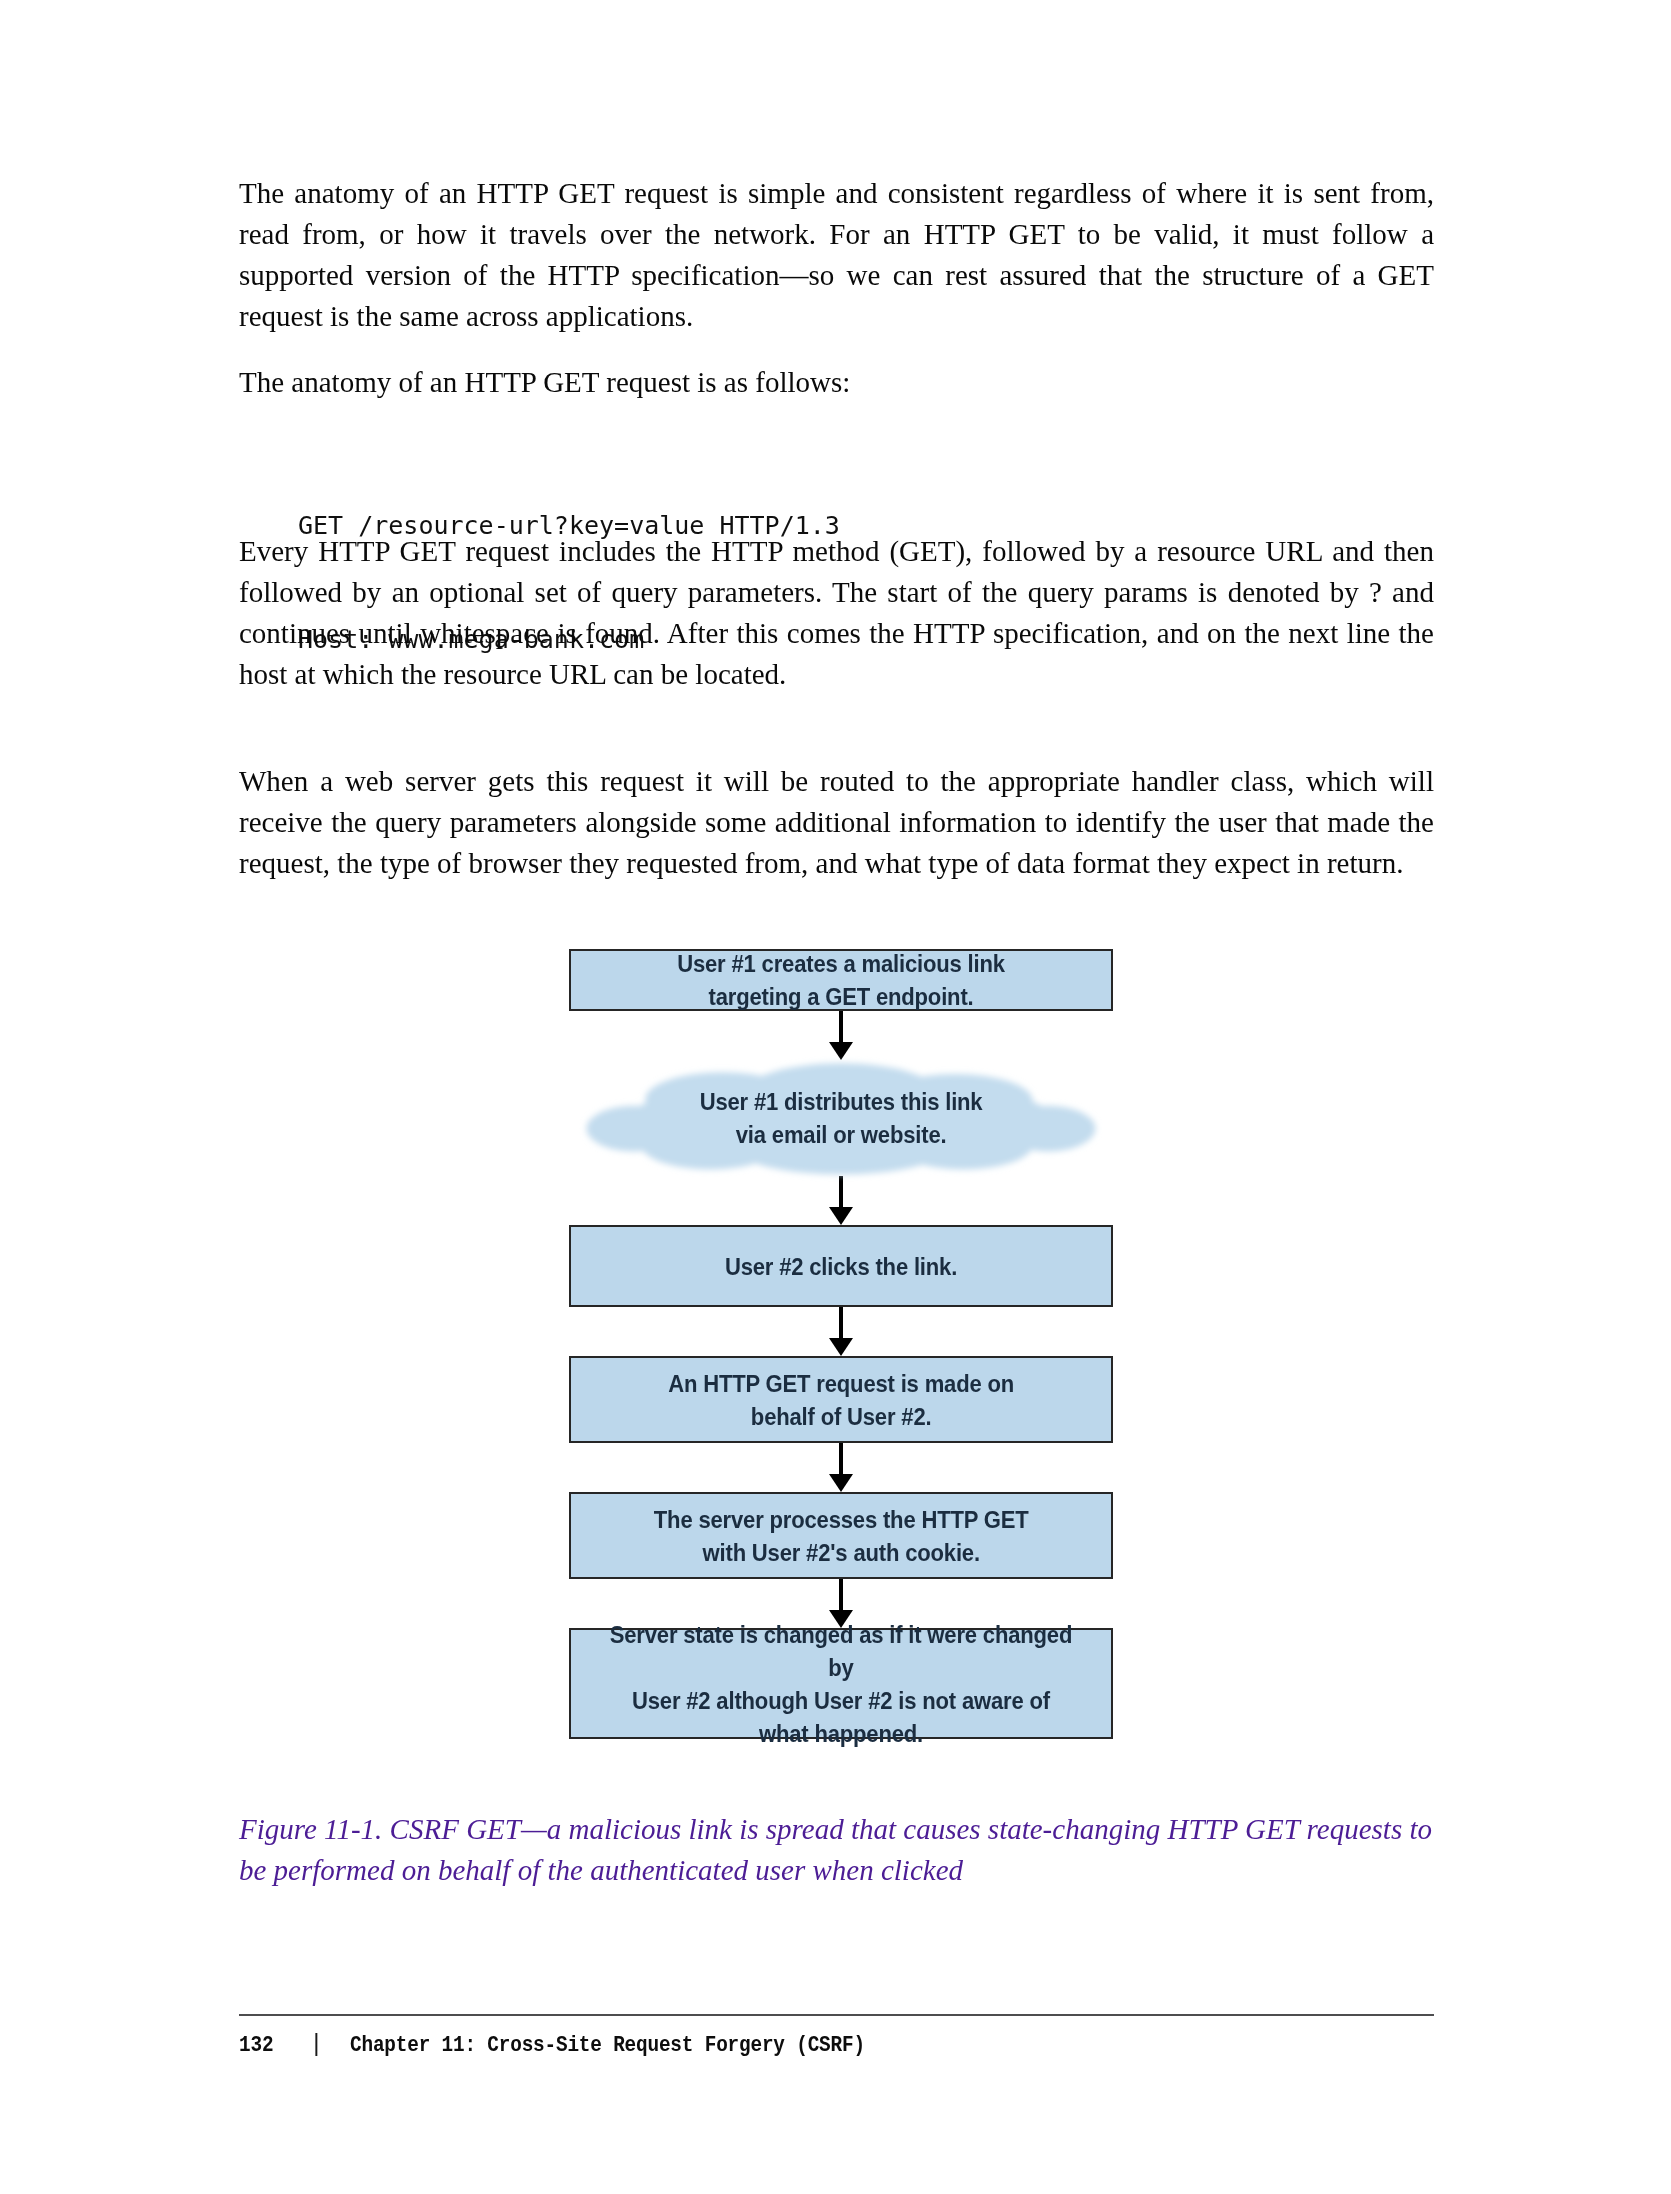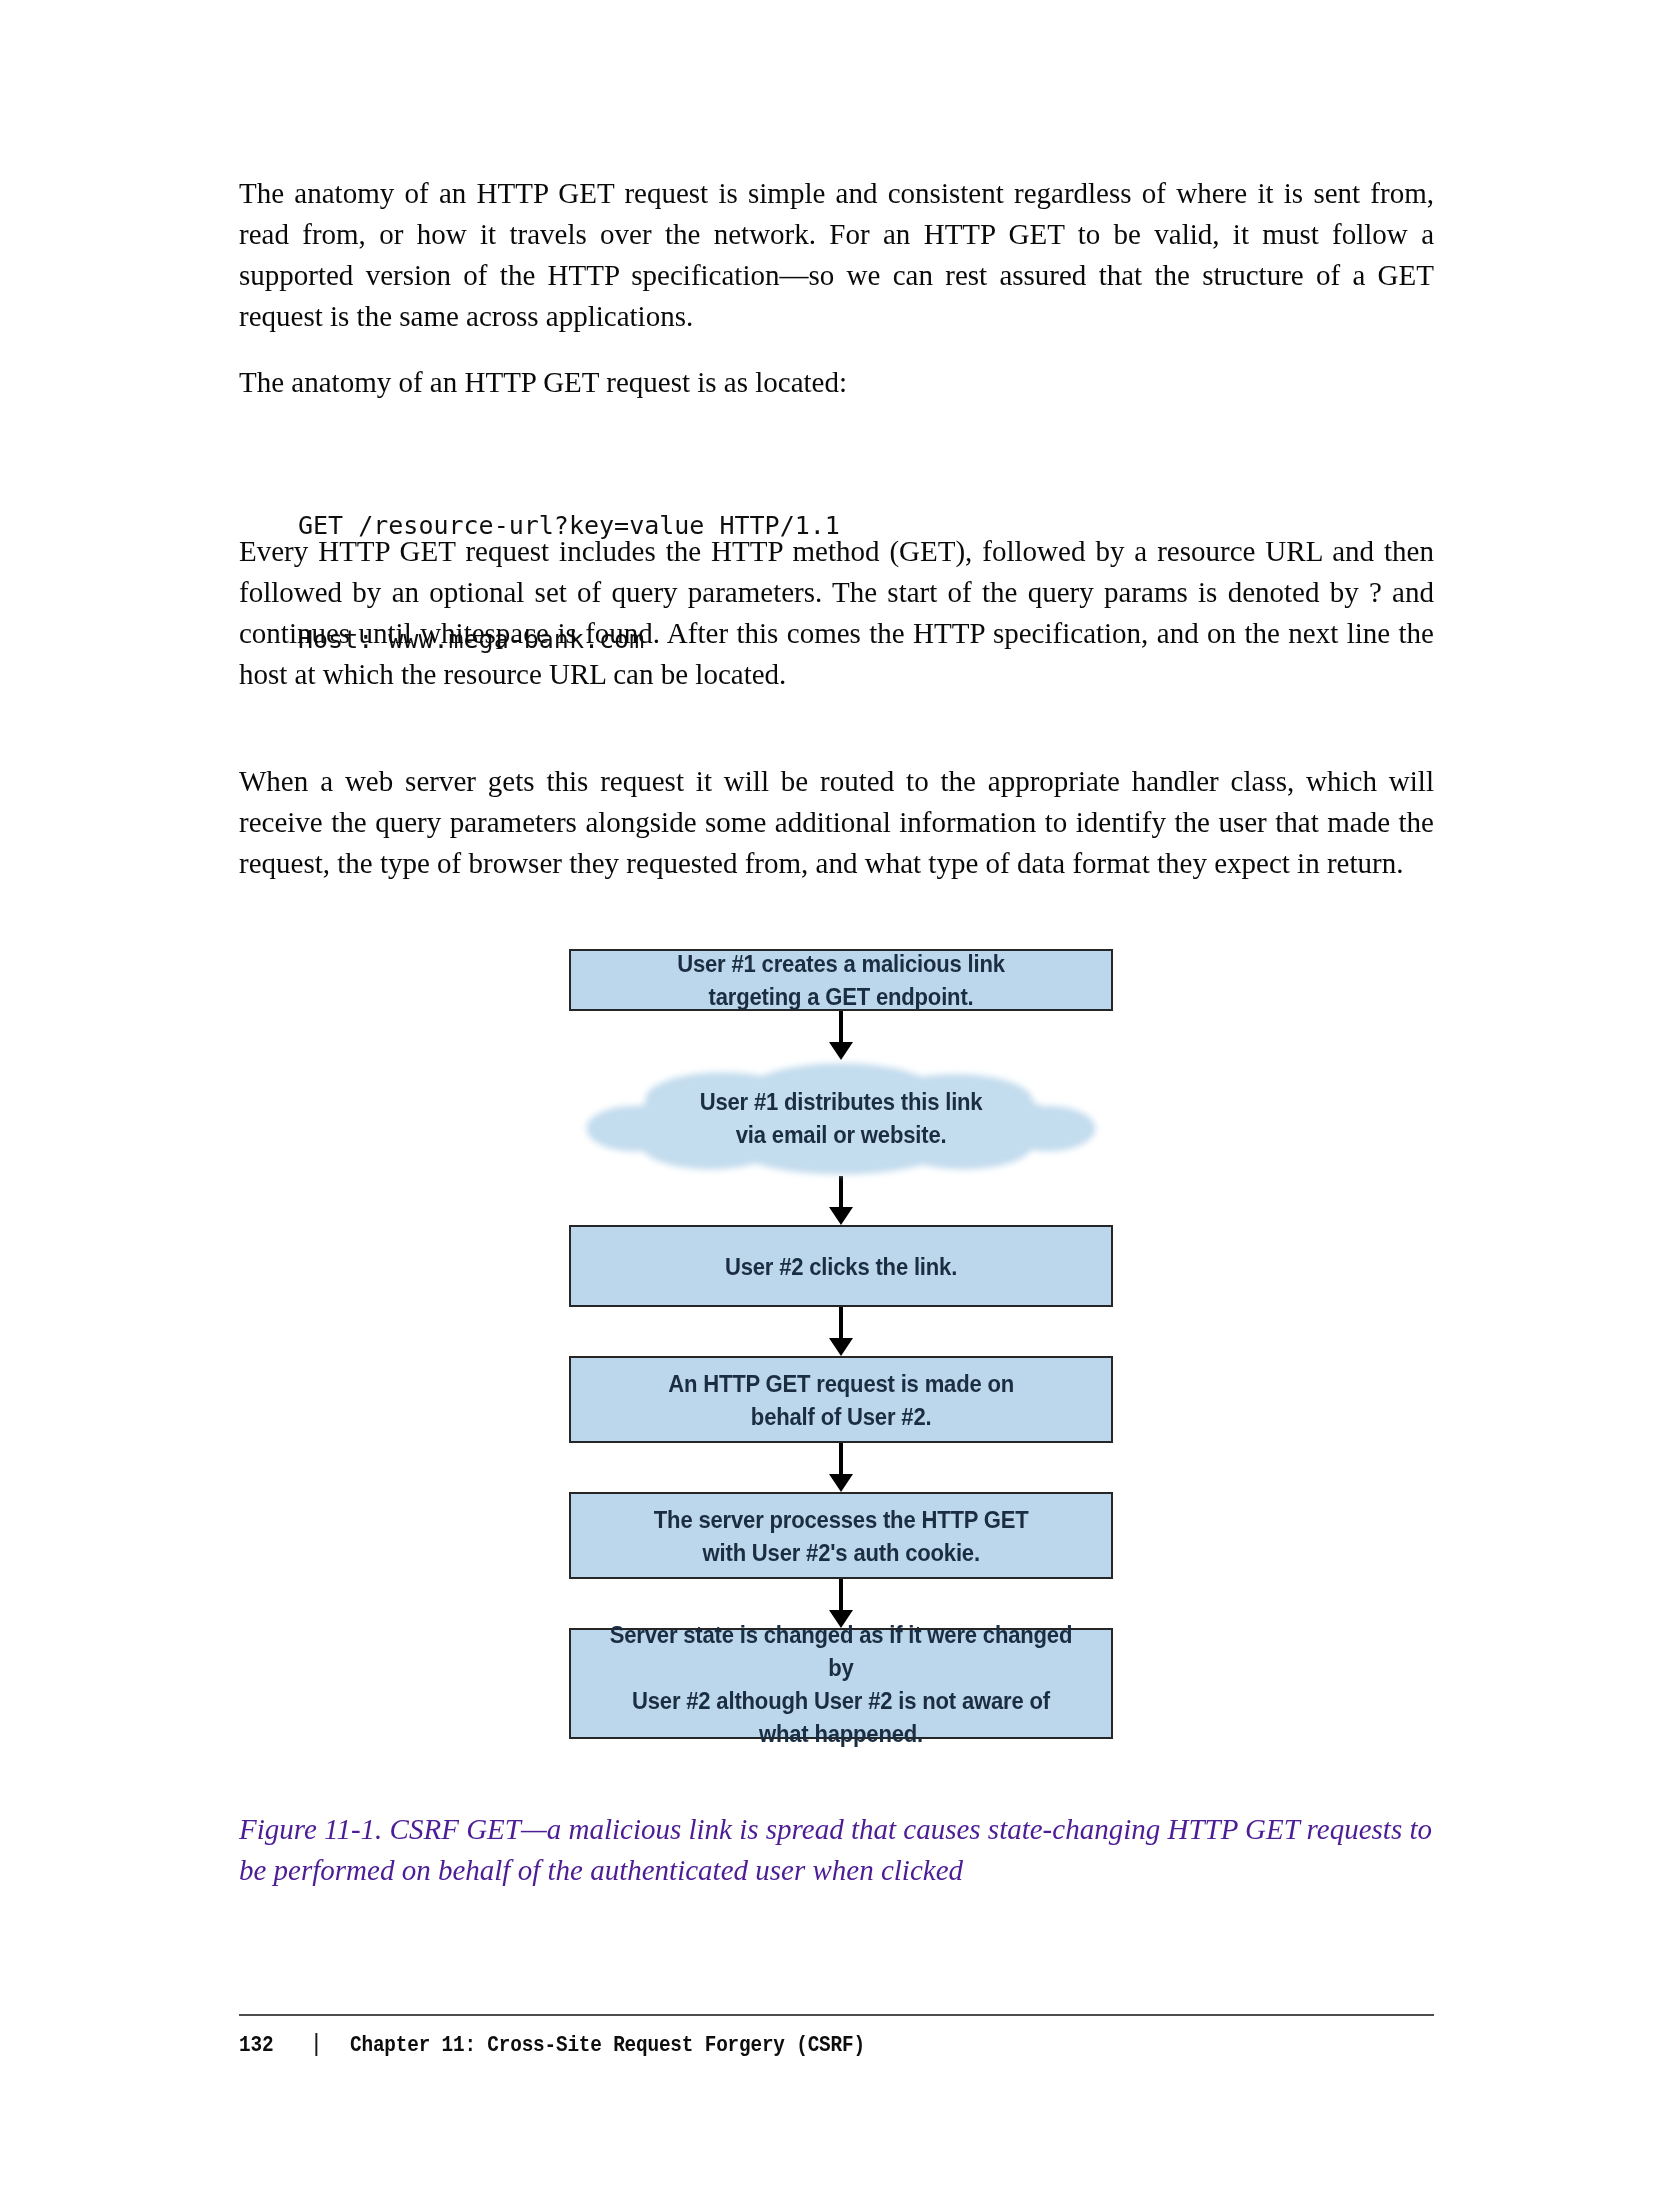--- a/index.html
+++ b/index.html
@@ -96,24 +96,24 @@
     margin:0 26px 0 31px;
     color:#1a1a1a;
   }
 </style>
 </head>
 <body>
 
 <div class="page">
 
   <div class="para" style="top:173px">The anatomy of an HTTP GET request is simple and consistent regardless of where it is sent from, read from, or how it travels over the network. For an HTTP GET to be valid, it must follow a supported version of the HTTP specification—so we can rest assured that the structure of a GET request is the same across applications.</div>
-  <div class="para" style="top:362px">The anatomy of an HTTP GET request is as located:</div>
+  <div class="para" style="top:362px">The anatomy of an HTTP GET request is as follows:</div>
 
   <div class="codeblock">
-    <div>GET /resource-url?key=value HTTP/1.1</div>
+    <div>GET /resource-url?key=value HTTP/1.3</div>
     <div>Host: www.mega-bank.com</div>
   </div>
 
   <div class="para" style="top:531px">Every HTTP GET request includes the HTTP method (GET), followed by a resource URL and then followed by an optional set of query parameters. The start of the query params is denoted by ? and continues until whitespace is found. After this comes the HTTP specification, and on the next line the host at which the resource URL can be located.</div>
   <div class="para" style="top:761px">When a web server gets this request it will be routed to the appropriate handler class, which will receive the query parameters alongside some additional information to identify the user that made the request, the type of browser they requested from, and what type of data format they expect in return.</div>
 
   <div class="figure">
       <div class="fc-box" style="height: 62px;">
         <div class="fc-text">User #1 creates a malicious link
 targeting a GET endpoint.</div>

